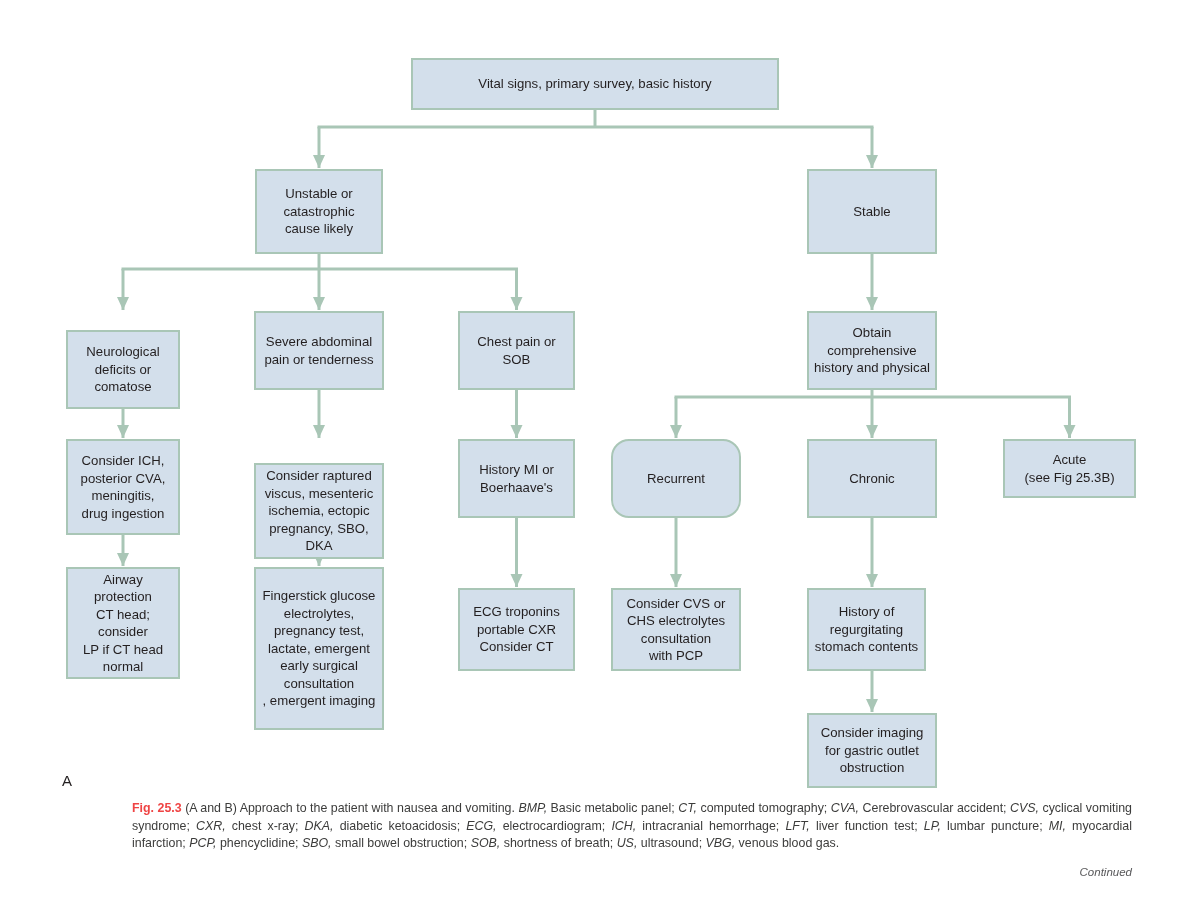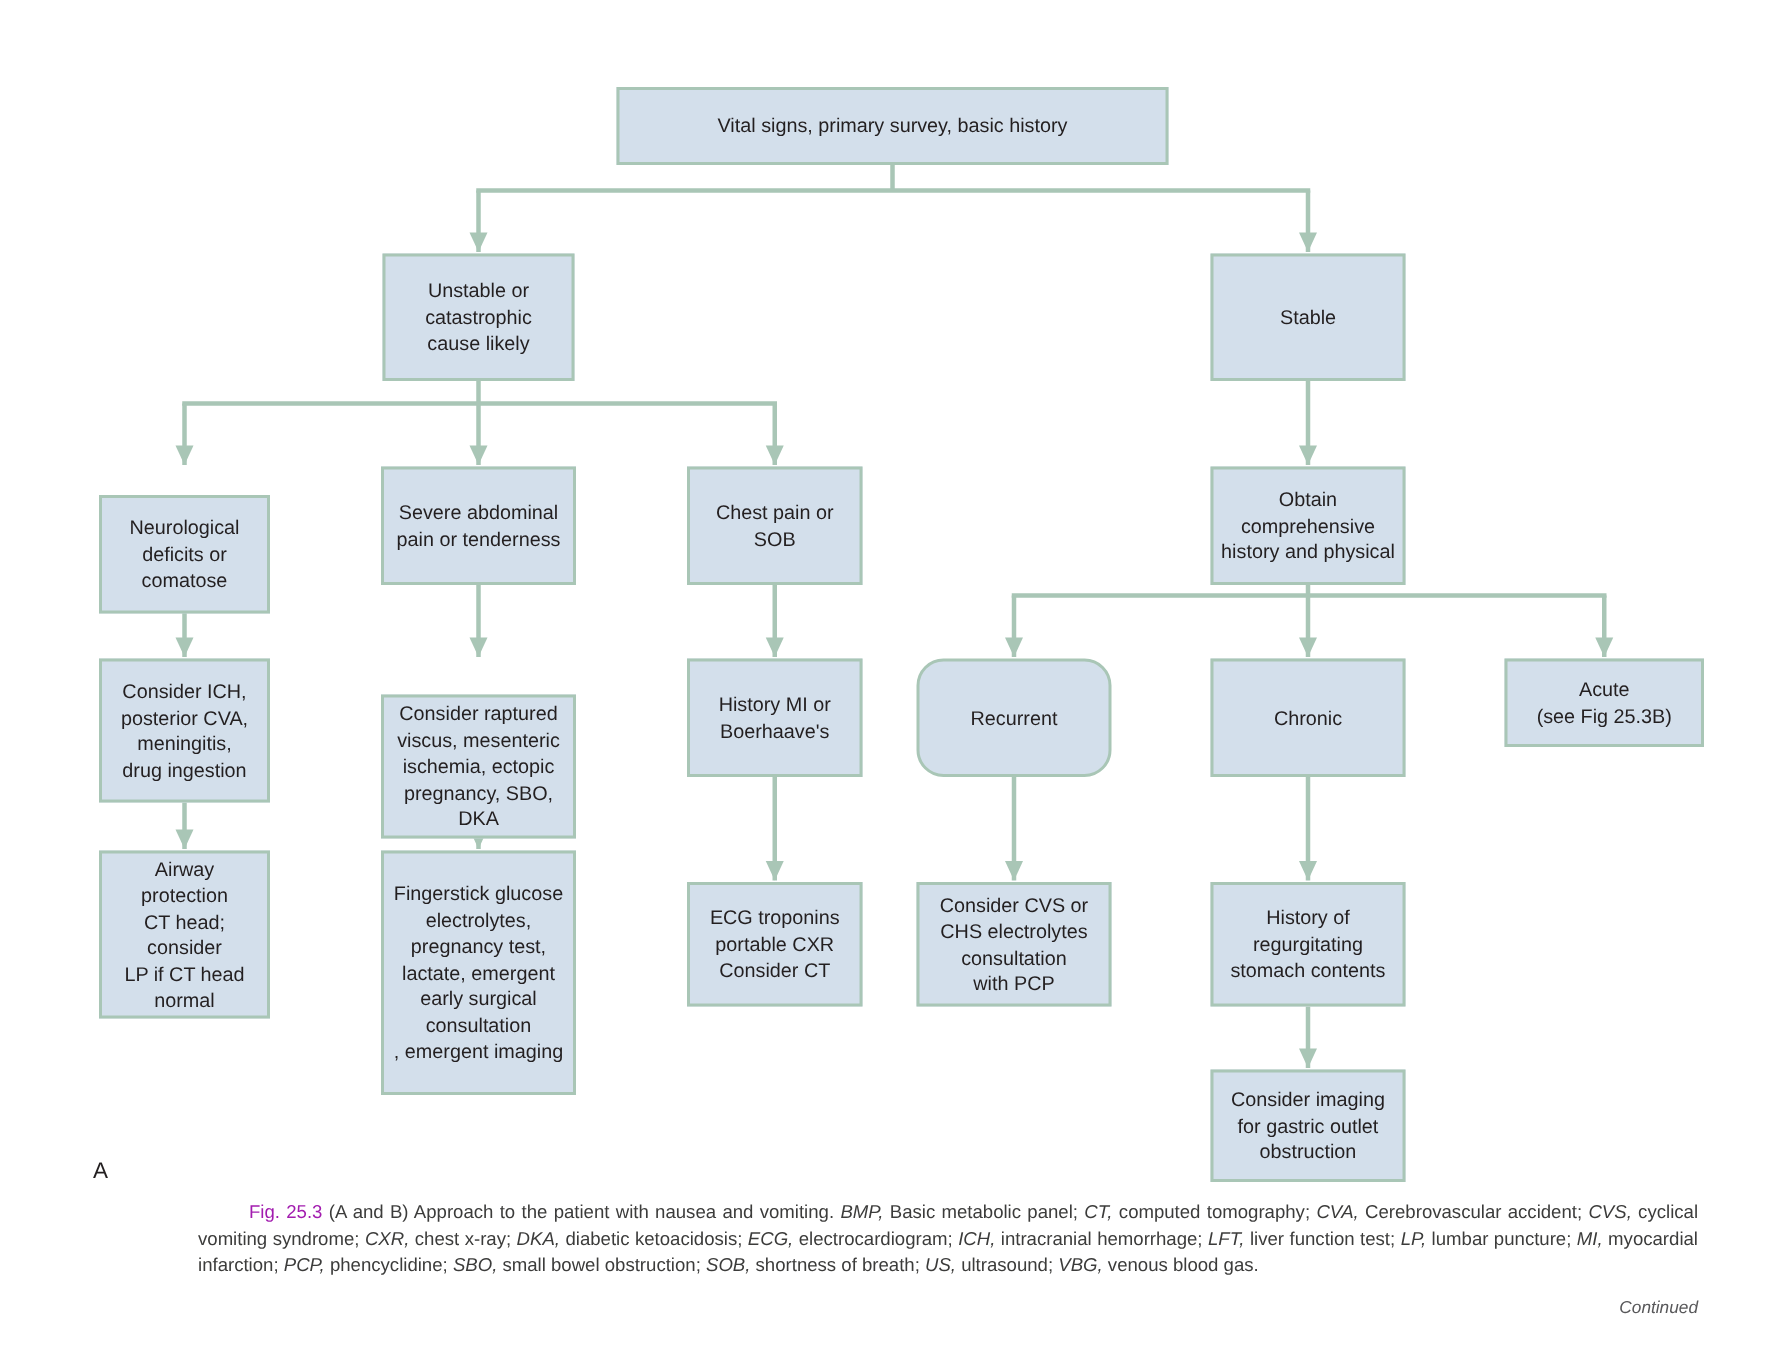--- a/index.html
+++ b/index.html
@@ -56,23 +56,22 @@
     left: 132px;
     top: 800px;
     width: 1000px;
     font-size: 12.4px;
     line-height: 17.6px;
     color: #3c3c3b;
     text-align: justify;
     z-index: 3;
   }
   .caption .figno {
-    color: #a21caf;
-    font-weight: normal;
-    margin-left: 34px;
+    color: #ef4444;
+    font-weight: bold;
   }
   .caption i {
     font-style: italic;
   }
   .continued {
     position: absolute;
     right: 46px;
     top: 866px;
     font-size: 11.5px;
     font-style: italic;
@@ -171,21 +170,21 @@
 early surgical
 consultation
 , emergent imaging</div>
       <div class="node" style="left: 458px; top: 588px; width: 117px; height: 83px;">ECG troponins
 portable CXR
 Consider CT</div>
       <div class="node" style="left: 611px; top: 588px; width: 130px; height: 83px;">Consider CVS or
 CHS electrolytes
 consultation
 with PCP</div>
-      <div class="node" style="left: 807px; top: 588px; width: 130px; height: 83px;">History of
+      <div class="node" style="left: 807px; top: 588px; width: 119px; height: 83px;">History of
 regurgitating
 stomach contents</div>
       <div class="node" style="left: 807px; top: 713px; width: 130px; height: 75px;">Consider imaging
 for gastric outlet
 obstruction</div>
     </div>
 
   <div class="panel-letter" style="left:62px; top:772px;">A</div>
 
   <div class="caption">

